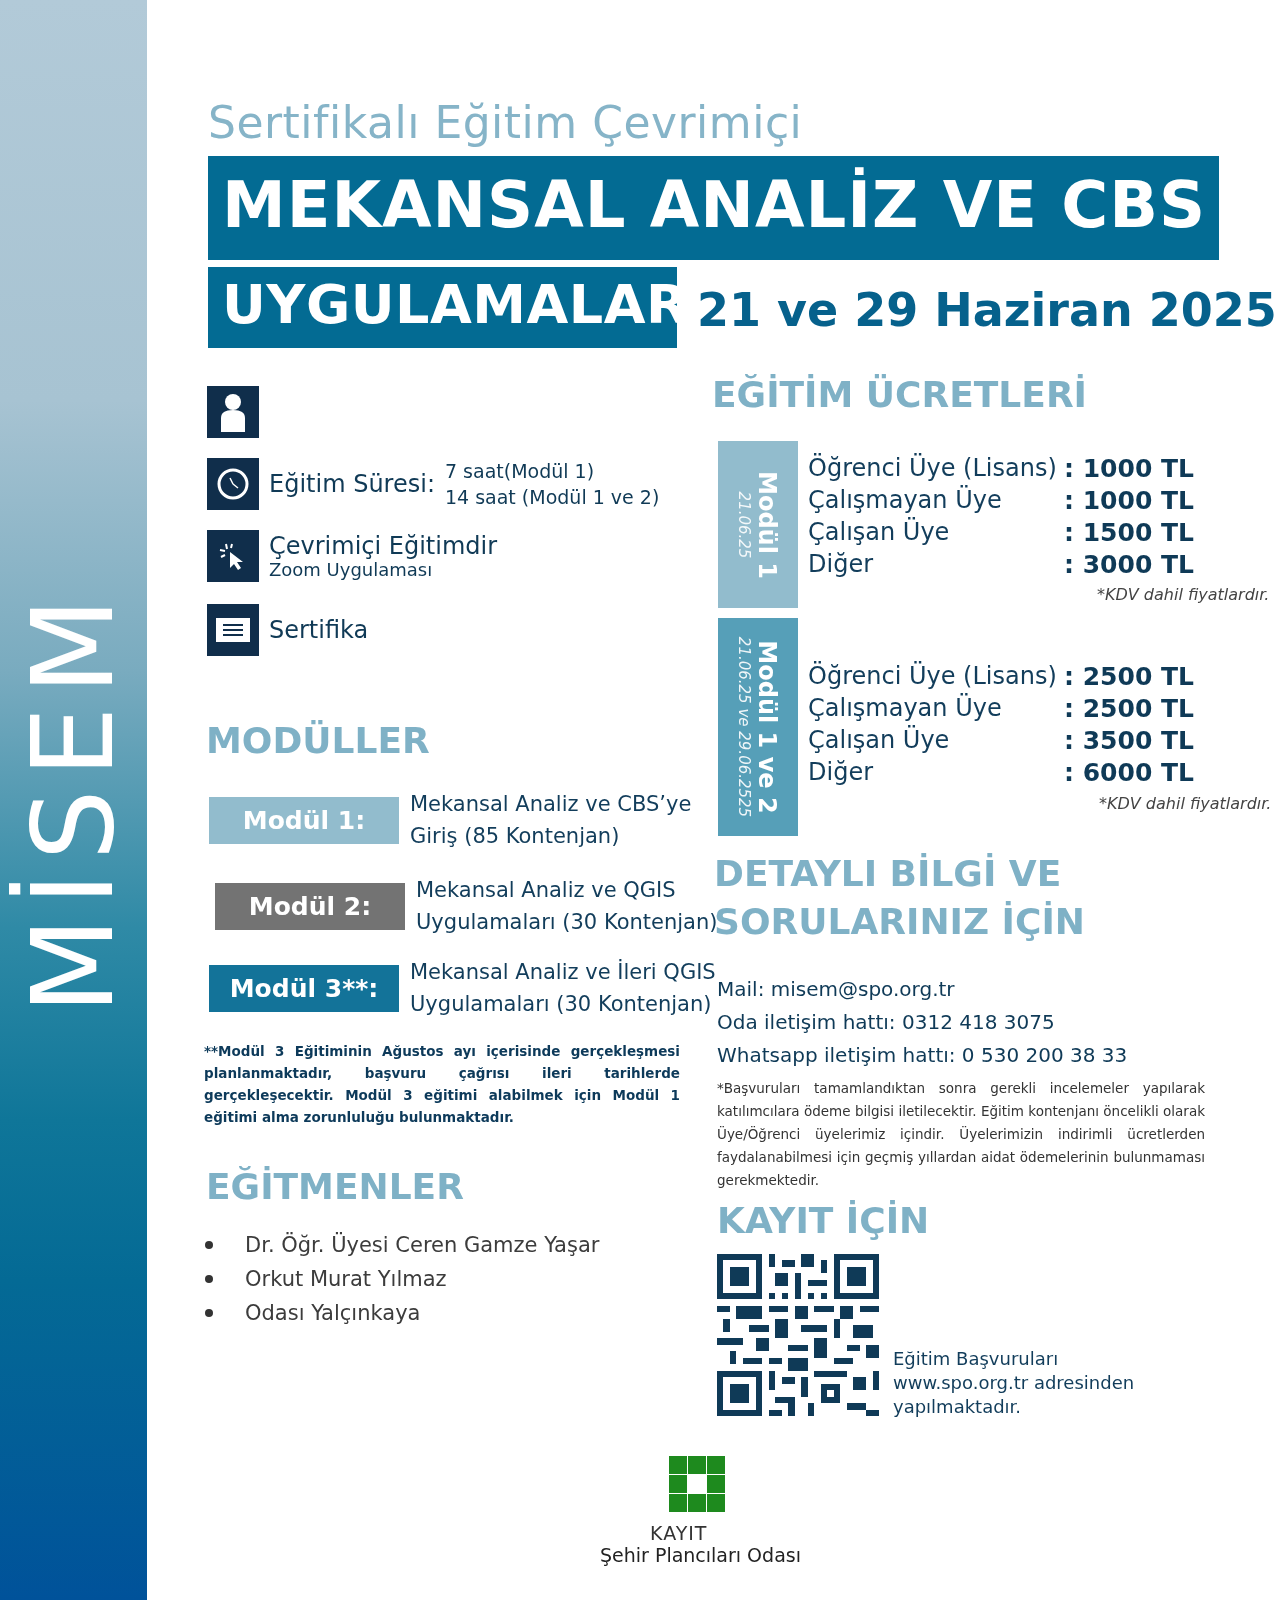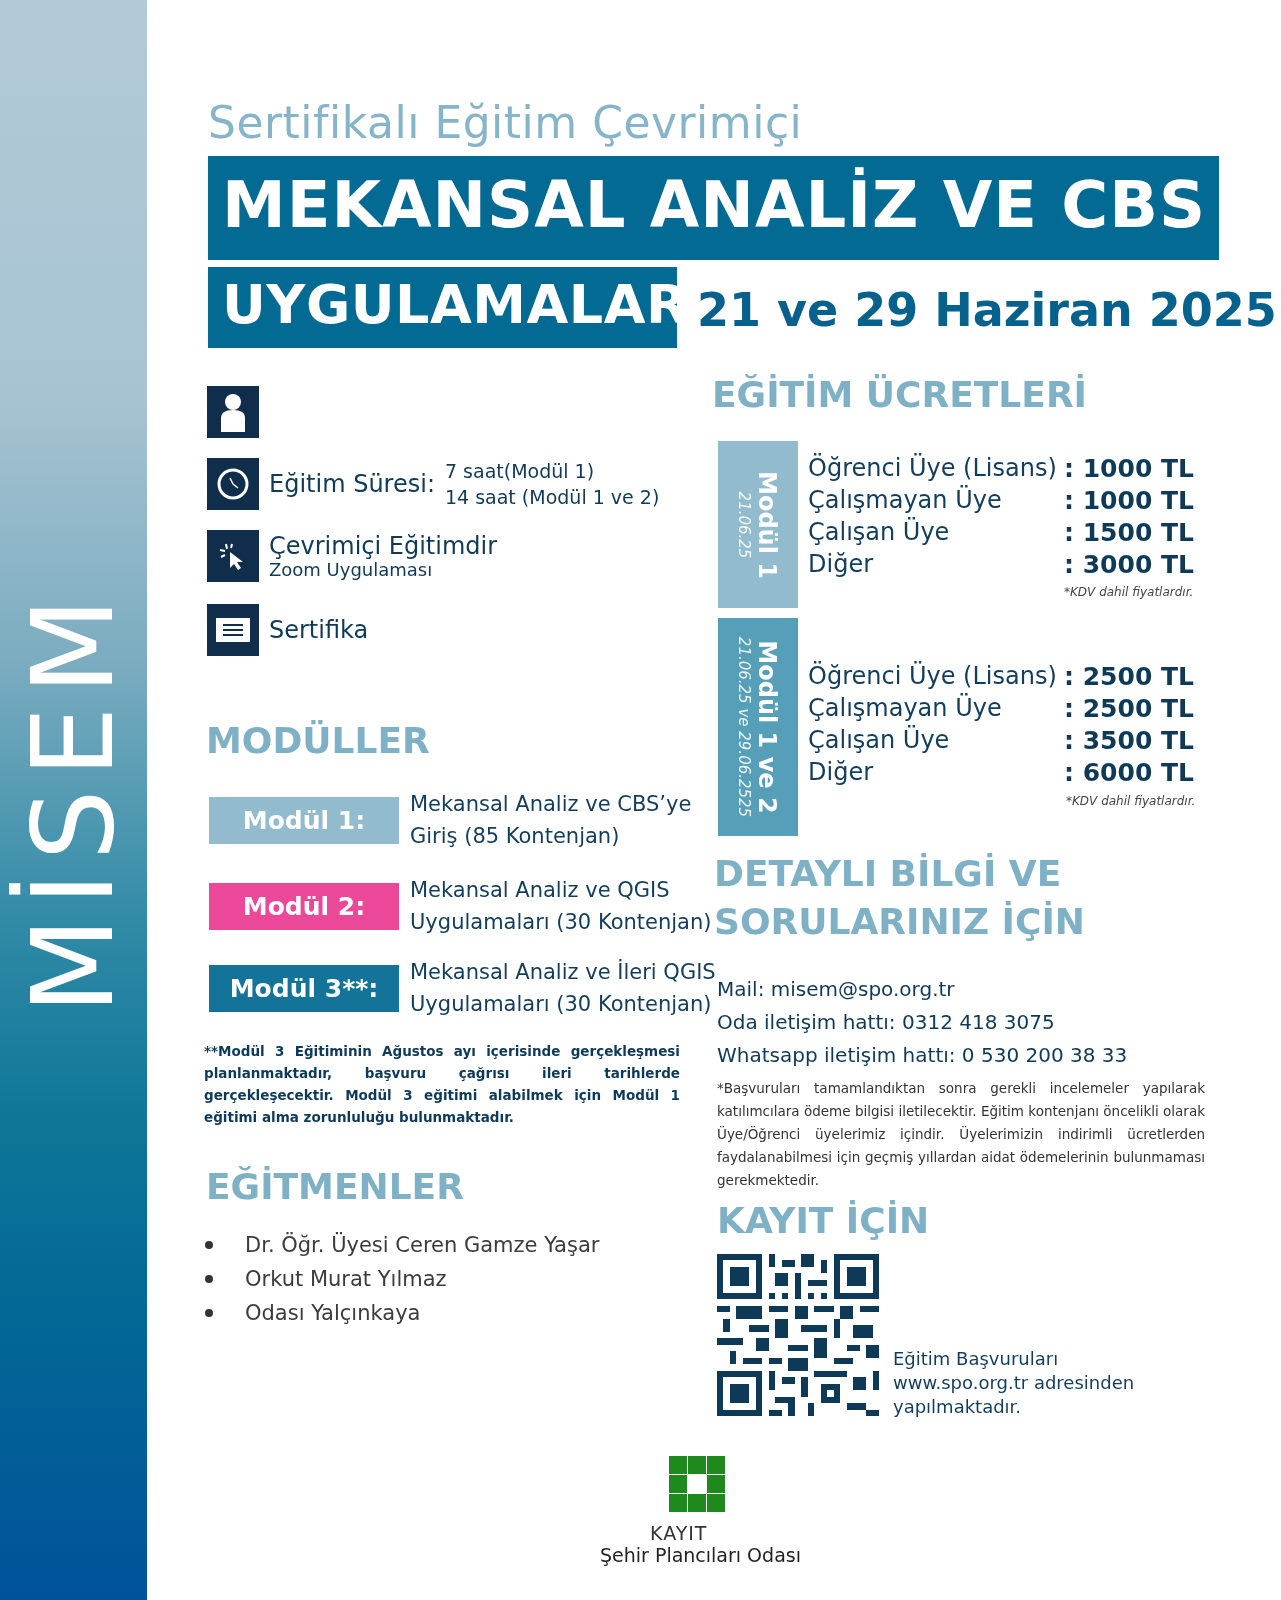--- a/index.html
+++ b/index.html
@@ -83,21 +83,21 @@
     transform: rotate(90deg); white-space: nowrap; color: #fff; text-align: center;
     font-family: "DejaVu Sans", sans-serif;
   }
   .fee-tab .t1 { font-size: 24px; font-weight: 700; display: block; }
   .fee-tab .t2 { font-size: 15px; font-style: italic; display: block; opacity: 0.9; }
 
   .fee-table { position: absolute; left: 808px; font-family: "DejaVu Sans", sans-serif; }
   .fee-row { display: flex; height: 32px; align-items: center; }
   .fee-label { width: 256px; font-size: 24px; color: #123d5b; }
   .fee-val { font-size: 25px; font-weight: 700; color: #0f3a57; }
-  .fee-note { position: absolute; font-size: 12px; font-style: italic; color: #444; font-family: "DejaVu Sans", sans-serif; }
+  .fee-note { position: absolute; font-size: 16px; font-style: italic; color: #444; font-family: "DejaVu Sans", sans-serif; margin-left: 33px; }
 
   .contact { position: absolute; left: 717px; font-size: 20px; color: #0f3a57; font-family: "DejaVu Sans", sans-serif; }
   .info-note {
     position: absolute; left: 717px; top: 1077px; width: 488px;
     font-size: 13.5px; line-height: 23px; text-align: justify; color: #333; font-family: "DejaVu Sans", sans-serif;
   }
 
   .qr { position: absolute; left: 717px; top: 1254px; width: 162px; height: 162px; }
   .reg-text { position: absolute; left: 893px; top: 1347px; font-size: 18px; line-height: 24px; color: #123d5b; font-family: "DejaVu Sans", sans-serif; }
 
@@ -174,21 +174,21 @@
 <div class="sec-heading" style="left:206px; top:720px;">MODÜLLER</div>
 
 <div class="module-row" style="top:788px;">
   <div class="module-badge" style="background:#92bccd;">Modül 1:</div>
   <div class="module-desc">
     <div>Mekansal Analiz ve CBS’ye</div>
     <div>Giriş (85 Kontenjan)</div>
   </div>
 </div>
 <div class="module-row" style="top:874px;">
-  <div class="module-badge" style="background:#ec4899;">Modül 2:</div>
+  <div class="module-badge" style="background:#737373;margin-left:6px;">Modül 2:</div>
   <div class="module-desc">
     <div>Mekansal Analiz ve QGIS</div>
     <div>Uygulamaları (30 Kontenjan)</div>
   </div>
 </div>
 <div class="module-row" style="top:956px;">
   <div class="module-badge" style="background:#137399;">Modül 3**:</div>
   <div class="module-desc">
     <div>Mekansal Analiz ve İleri QGIS</div>
     <div>Uygulamaları (30 Kontenjan)</div>

